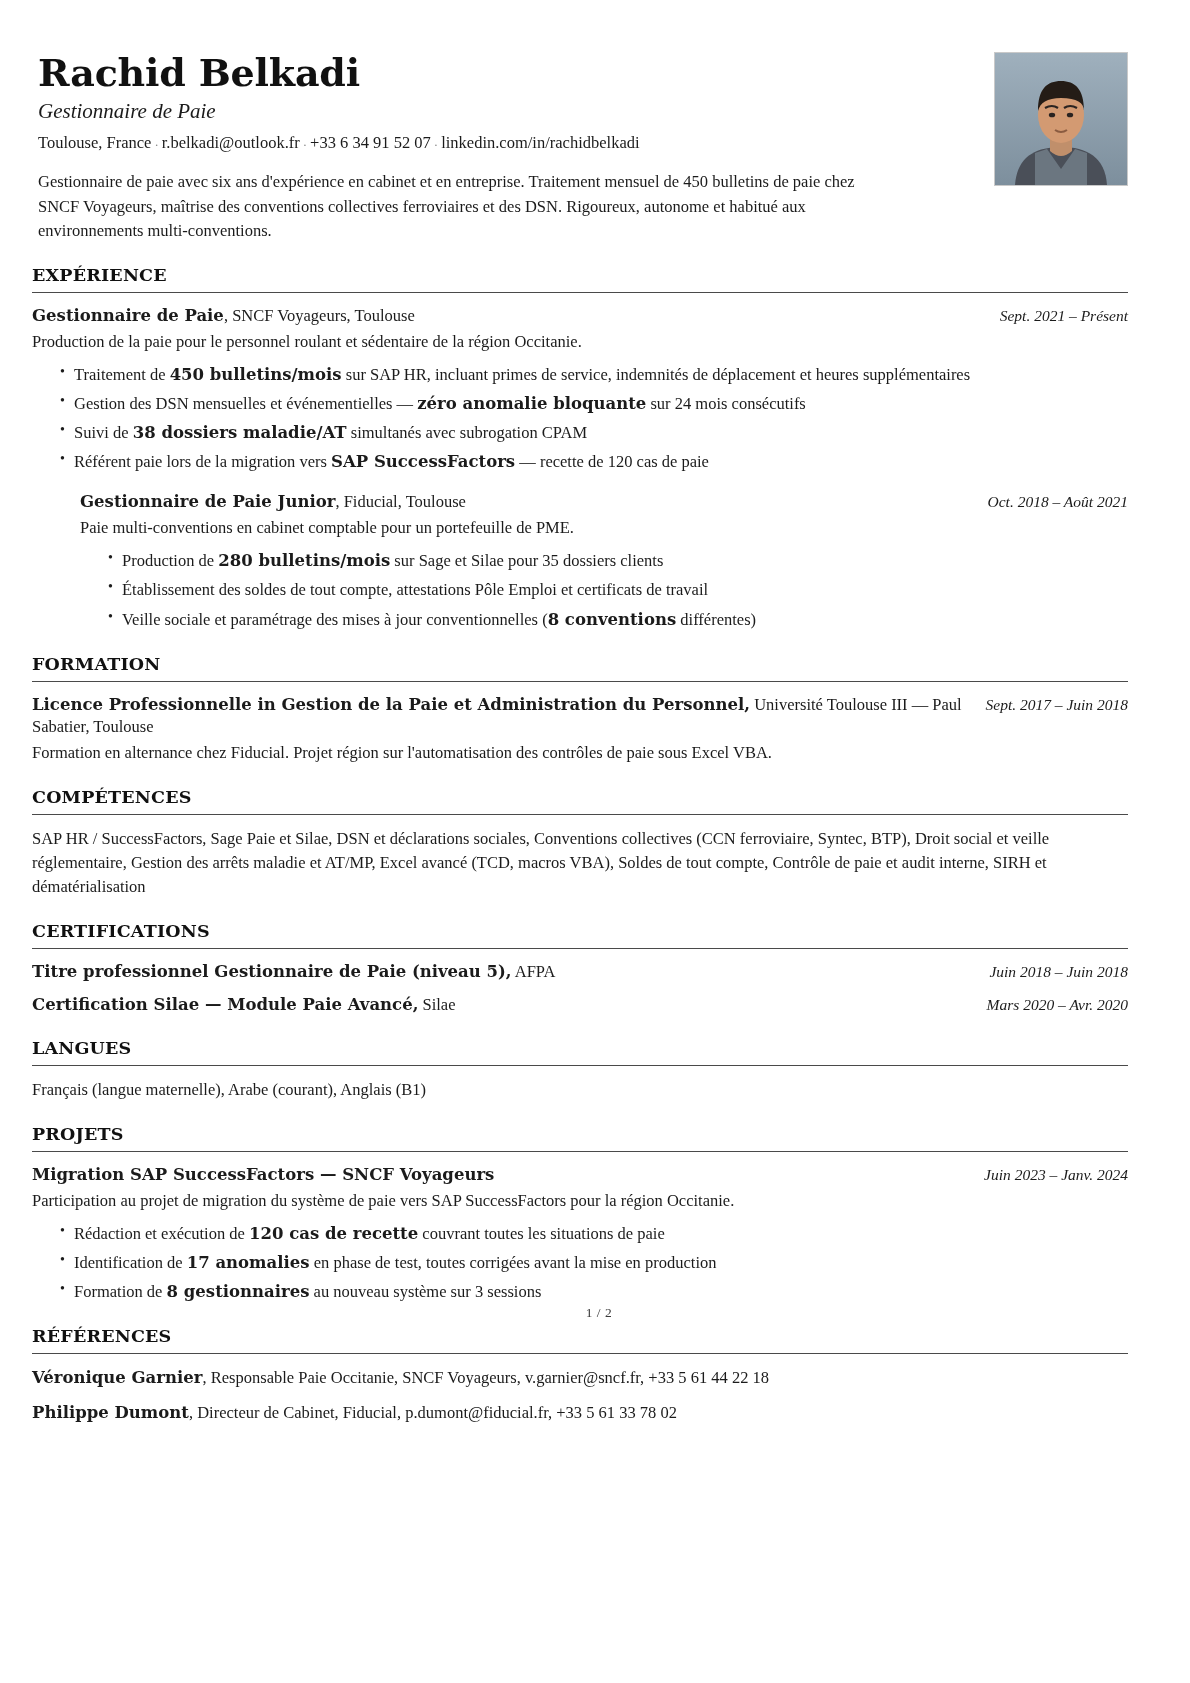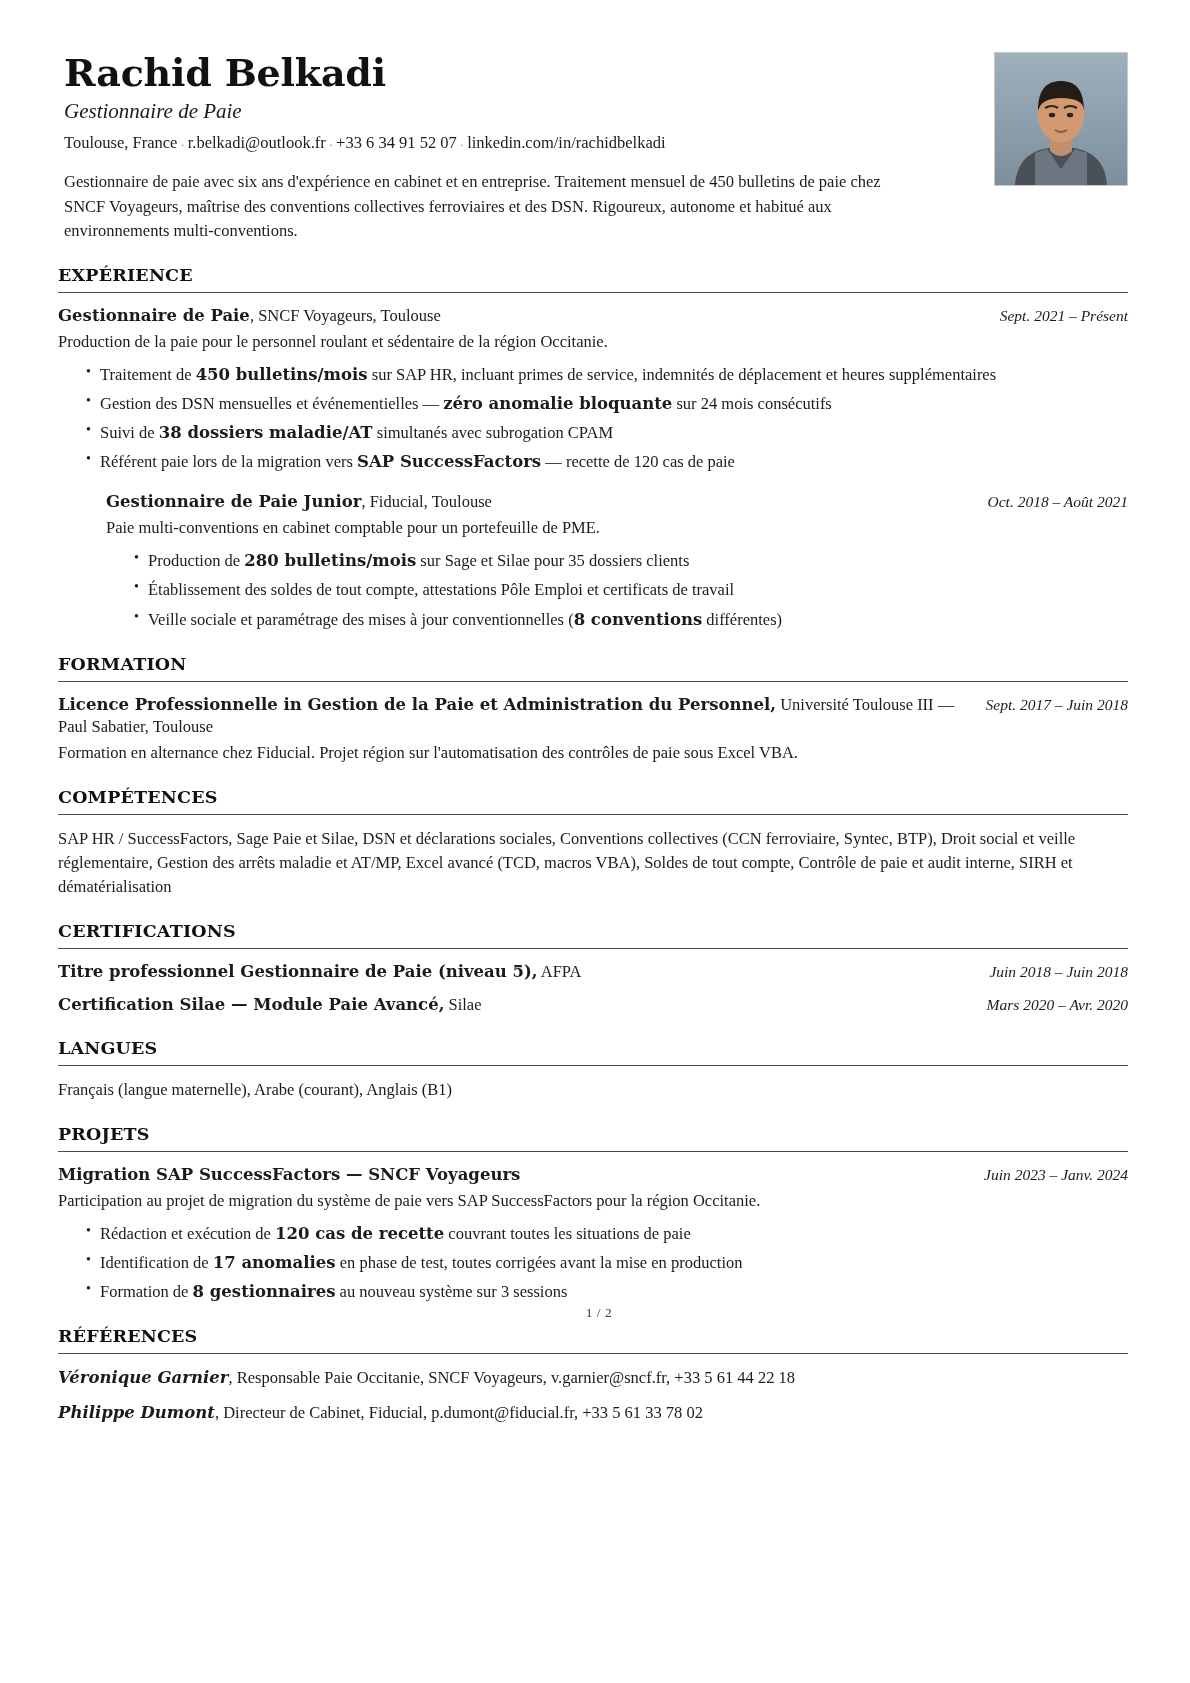--- a/index.html
+++ b/index.html
@@ -12,21 +12,21 @@
     color: #1b1b1b;
     width: 1190px;
     height: 1683px;
     position: relative;
     overflow: hidden;
   }
   .page {
     width: 1190px;
     height: 1353px;
     box-sizing: border-box;
-    padding: 52px 62px 0 58px;
+    padding: 52px 62px 0 32px;
     position: relative;
   }
 
   
   .header {
     display: flex;
     align-items: flex-start;
     justify-content: space-between;
     gap: 24px;
   }
@@ -166,21 +166,20 @@
   .cert-row:last-child { margin-bottom: 0; }
   .ref-row {
     font-size: 16.5px;
     line-height: 1.45;
     margin-bottom: 11px;
   }
   .ref-row:last-child { margin-bottom: 0; }
   .ref-row b {
     font-family: "DejaVu Serif", "Liberation Serif", serif;
     font-weight: bold;
-    font-style: italic;
   }
 
   .footer {
     position: absolute;
     left: 8px;
     right: 0;
     bottom: 32px;
     text-align: center;
     font-size: 13.5px;
     color: #3a3a3a;

